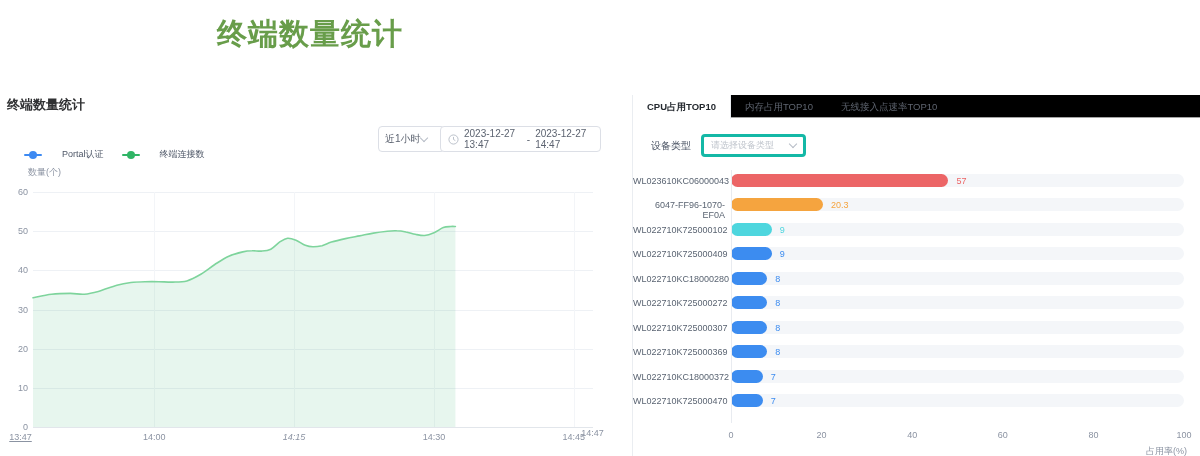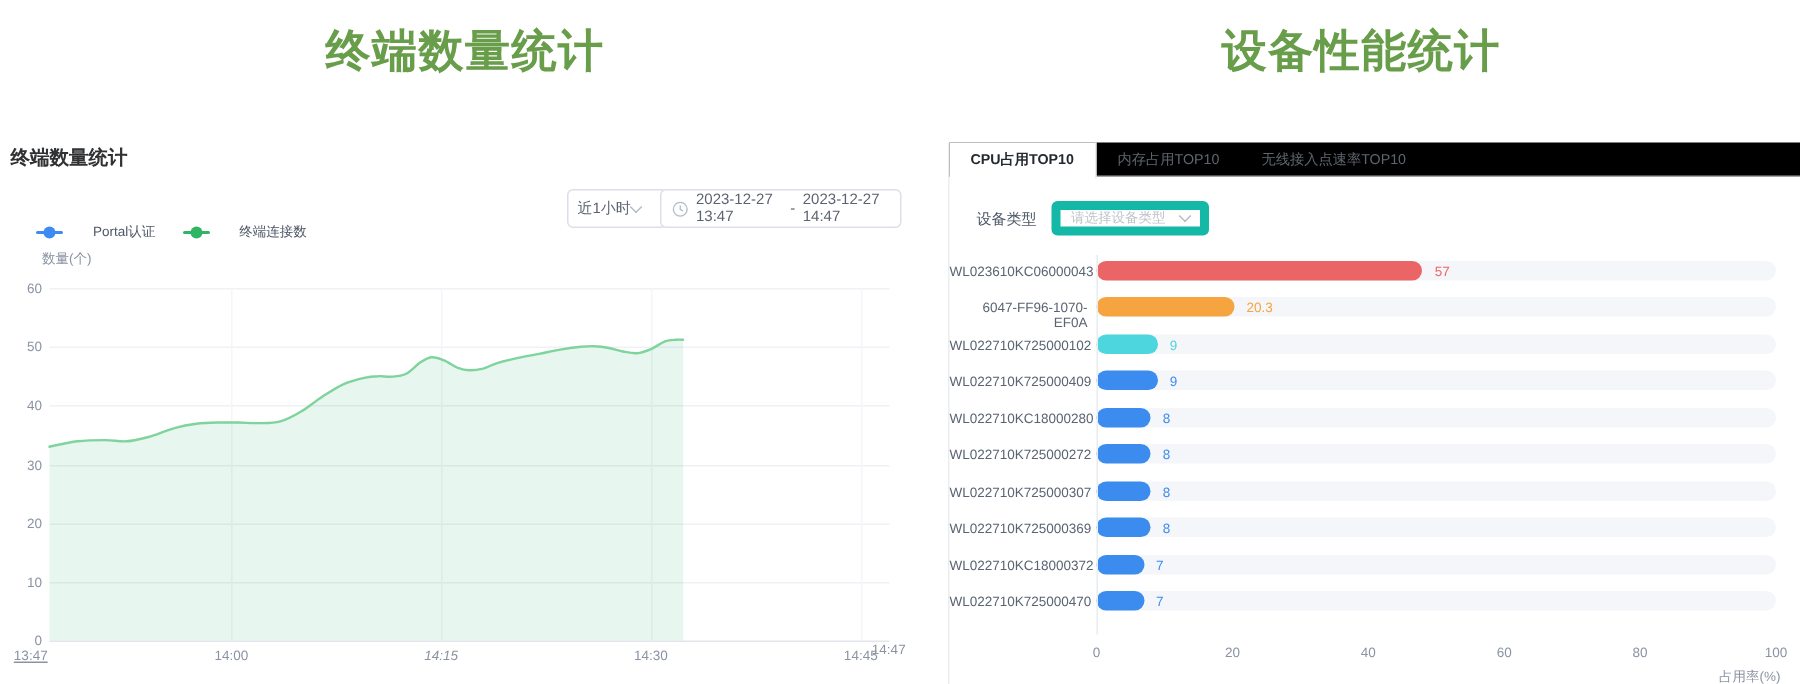--- a/index.html
+++ b/index.html
@@ -49,40 +49,39 @@
                  border-left:1px solid #eaedf1; background:#fff; }
   #tabbar { position:absolute; left:0; top:0; width:568px; height:23px;
             background:#000000; border-bottom:1px solid #a3a3a3; display:flex; }
   .tab { height:23px; line-height:23px; padding:0 14px; font-size:9.5px; color:#5f6570;
          cursor:pointer; white-space:nowrap; }
   .tab.active { background:#fff; color:#24292f; font-weight:bold;
                 border-right:1px solid #e9ecf0; height:24px; }
 
   #devtype-row { position:absolute; left:18px; top:39px; display:flex; align-items:center; gap:10px; }
   #devtype-label { font-size:10px; color:#4e5767; }
-  #devtype-select { position:relative; width:105px; height:23px; border:6px solid #14b8a6;
+  #devtype-select { position:relative; width:105px; height:23px; border:3px solid #14b8a6;
                     border-radius:4px; background:#fff; display:flex; align-items:center;
                     justify-content:space-between; padding:0 7px; cursor:pointer; }
   #devtype-placeholder { font-size:9px; color:#bfc4cc; }
 
   .bar-row-label { position:absolute; width:92px; text-align:right; font-size:9px; color:#5a6472; }
   .bar-track { position:absolute; height:13px; border-radius:7px; background:#f4f6f9; }
   .bar-fill  { position:absolute; height:13px; border-radius:7px; }
   .bar-value { position:absolute; font-size:9px; }
   #bar-axis-line { position:absolute; width:1px; background:#e8ebf0; }
   .bar-xtick { position:absolute; font-size:9px; color:#8b93a2; transform:translateX(-50%); }
   #bar-xaxis-title { position:absolute; font-size:9px; color:#8b93a2; }
 </style>
 </head>
 <body>
 
 <div id="stage">
 
   <div class="big-title" id="left-big-title">终端数量统计</div>
-  <div class="big-title" id="right-big-title">设备性能统计</div>
 
   <div id="left-panel">
     <div class="panel-header">终端数量统计</div>
 
     <div class="ctrl" id="range-select">
       <span>近1小时</span>
       <span class="chev"></span>
     </div>
 
     <div class="ctrl" id="date-range">

